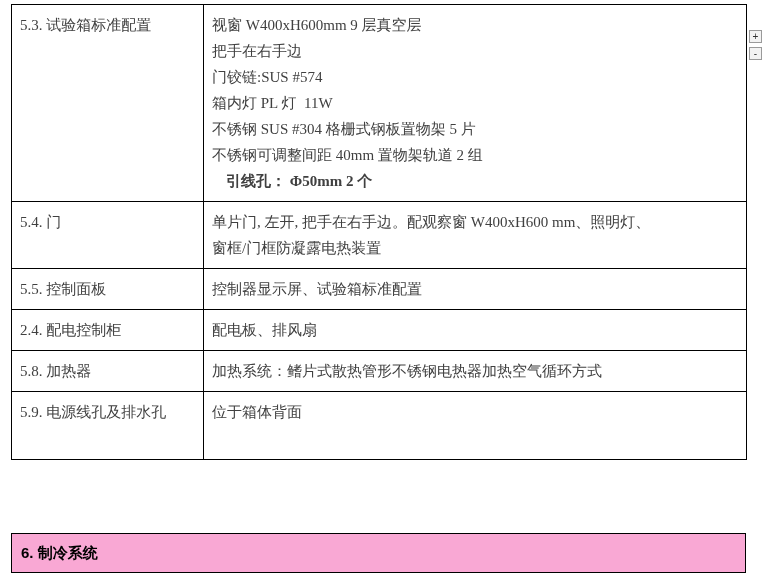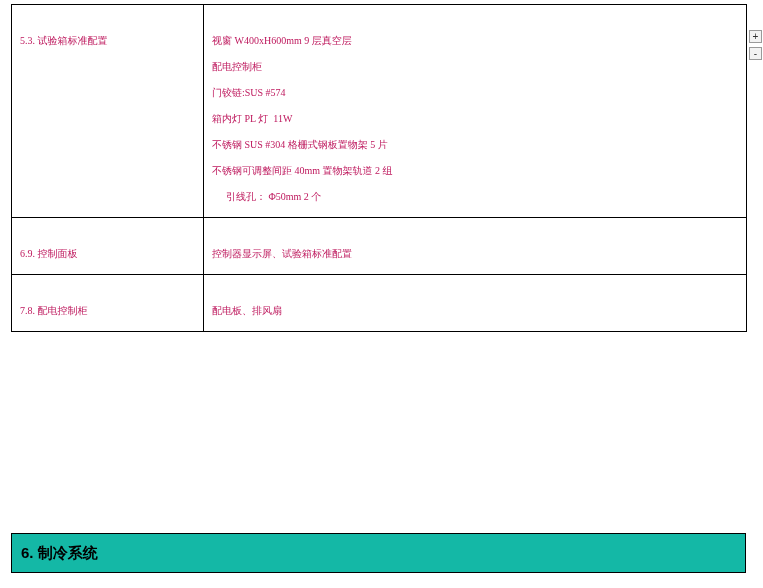--- a/index.html
+++ b/index.html
@@ -51,43 +51,43 @@
     position: absolute;
     left: 11px;
     top: 4px;
     width: 735px;
     border-collapse: collapse;
     table-layout: fixed;
   }
   #doc-table td {
     border: 1px solid #000000;
     vertical-align: top;
-    padding: 23px 6px 7px 8px;
-    font-size: 10px;
+    padding: 7px 6px 7px 8px;
+    font-size: 15px;
     line-height: 26px;
-    color: #be185d;
+    color: #404040;
   }
   td.col-label {
     width: 192px;
   }
   td.col-value {
     width: 543px;
   }
   .line { display: block; white-space: pre; }
-  .line.indent { padding-left: 14px; }
+  .line.indent { padding-left: 14px; font-weight: bold; }
 
   
   #section-band {
     position: absolute;
     left: 11px;
     top: 533px;
     width: 735px;
     height: 40px;
     border: 1px solid #000000;
-    background: #14b8a6;
+    background: #f9a8d4;
   }
   #section-band .band-text {
     font-family: "Liberation Sans", "DejaVu Sans", sans-serif;
     font-weight: bold;
     font-size: 15px;
     color: #000000;
     padding: 10px 0 0 9px;
     display: block;
   }
 </style>
@@ -98,50 +98,75 @@
 
   <table id="doc-table">
     <tbody>
 
       <tr>
         <td class="col-label">
           <span class="line">5.3. 试验箱标准配置</span>
         </td>
         <td class="col-value">
           <span class="line">视窗 W400xH600mm 9 层真空层</span>
-          <span class="line">配电控制柜</span>
+          <span class="line">把手在右手边</span>
           <span class="line">门铰链:SUS #574</span>
           <span class="line">箱内灯 PL 灯  11W</span>
           <span class="line">不锈钢 SUS #304 格栅式钢板置物架 5 片</span>
           <span class="line">不锈钢可调整间距 40mm 置物架轨道 2 组</span>
           <span class="line indent">引线孔： Φ50mm 2 个</span>
         </td>
       </tr>
 
+      <tr>
+        <td class="col-label">
+          <span class="line">5.4. 门</span>
+        </td>
+        <td class="col-value">
+          <span class="line">单片门, 左开, 把手在右手边。配观察窗 W400xH600 mm、照明灯、</span>
+          <span class="line">窗框/门框防凝露电热装置</span>
+        </td>
+      </tr>
 
       <tr>
         <td class="col-label">
-          <span class="line">6.9. 控制面板</span>
+          <span class="line">5.5. 控制面板</span>
         </td>
         <td class="col-value">
           <span class="line">控制器显示屏、试验箱标准配置</span>
         </td>
       </tr>
 
 
       <tr>
         <td class="col-label">
-          <span class="line">7.8. 配电控制柜</span>
+          <span class="line">2.4. 配电控制柜</span>
         </td>
         <td class="col-value">
           <span class="line">配电板、排风扇</span>
         </td>
       </tr>
 
+      <tr>
+        <td class="col-label">
+          <span class="line">5.8. 加热器</span>
+        </td>
+        <td class="col-value">
+          <span class="line">加热系统：鳍片式散热管形不锈钢电热器加热空气循环方式</span>
+        </td>
+      </tr>
 
+      <tr>
+        <td class="col-label" style="height:68px">
+          <span class="line">5.9. 电源线孔及排水孔</span>
+        </td>
+        <td class="col-value">
+          <span class="line">位于箱体背面</span>
+        </td>
+      </tr>
 
     </tbody>
   </table>
 
   <div id="section-band">
     <span class="band-text">6. 制冷系统</span>
   </div>
 
   <div id="right-rail">
     <div class="rail-btn" id="zoom-in-btn">+</div>

